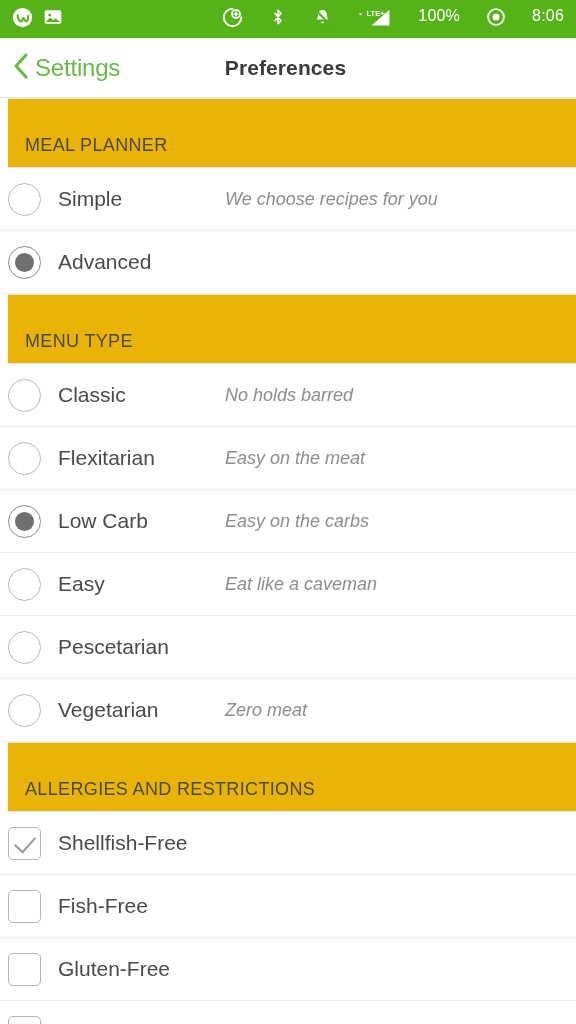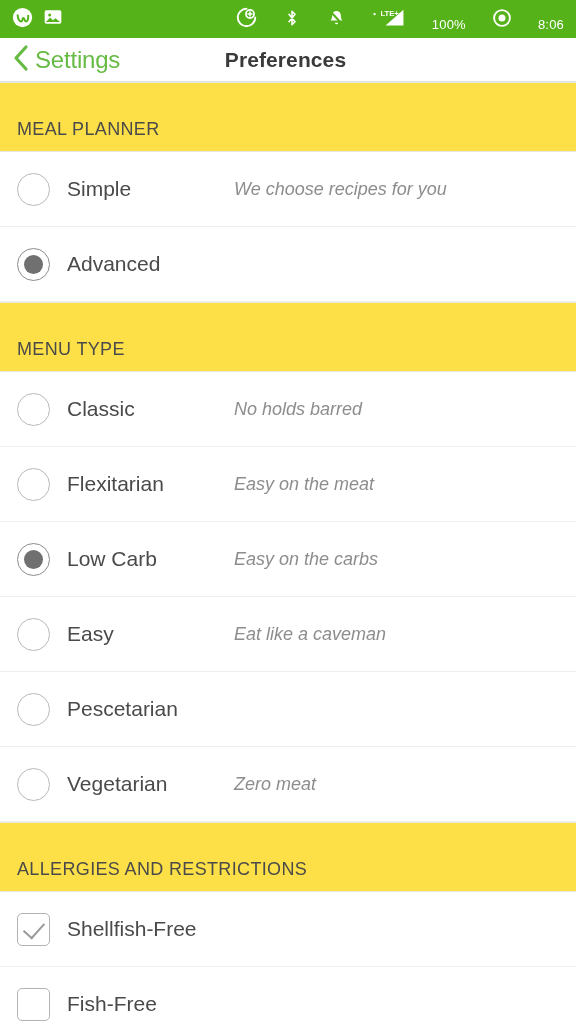--- a/index.html
+++ b/index.html
@@ -13,30 +13,30 @@
 
   
   .statusbar {
     height: 38px; width: 100%;
     background: #55b319;
     display: flex; align-items: center;
     padding: 0 12px;
     color: #ffffff;
   }
   .sb-left { display: flex; align-items: center; gap: 10px; }
-  .sb-right { display: flex; align-items: flex-end; gap: 26px; margin-left: auto; }
+  .sb-right { display: flex; align-items: flex-start; gap: 26px; margin-left: auto; }
   .sb-text {
-    font-size: 13px; color: #ffffff; letter-spacing: .2px;
+    font-size: 16px; color: #ffffff; letter-spacing: .2px;
     font-family: "Liberation Sans", sans-serif;
   }
   .ic { display: block; }
 
   
   .navbar {
-    height: 44px; width: 100%;
+    height: 60px; width: 100%;
     background: #ffffff;
     border-bottom: 1px solid #e3e3e0;
     position: relative;
     display: flex; align-items: center;
   }
   .back-btn {
     display: flex; align-items: center;
     padding-left: 10px; gap: 3px;
     cursor: pointer; z-index: 2;
   }
@@ -48,38 +48,39 @@
     text-align: center;
     font-size: 21px; font-weight: bold; color: #3a3a3a;
     letter-spacing: .1px;
     pointer-events: none;
   }
 
   
   .list { width: 100%; background: #ffffff; }
 
   .section-header {
-    background: #fde047;
+    background: #eab308;
     height: 70px;
     display: flex; align-items: flex-end;
     padding: 0 0 11px 17px;
     border-top: 1px solid #e8e8e3;
     border-bottom: 1px solid #e8e8e3;
+    margin-left: 8px;
   }
   .section-header.first { border-top: 1px solid #e8e8e3; }
   .section-header-text {
     font-size: 18px; color: #4a4a4a; letter-spacing: .35px;
   }
 
   .row {
-    height: 75px; width: 100%;
+    height: 63px; width: 100%;
     display: flex; align-items: center;
     background: #ffffff;
     border-bottom: 1px solid #eeeeea;
-    padding-left: 17px;
+    padding-left: 8px;
     cursor: pointer;
     justify-content: center;
   }
   .row:last-child { border-bottom: none; }
 
   .row-label {
     font-size: 21px; color: #4a4a4a;
     margin-left: 17px;
     white-space: nowrap;
   }

